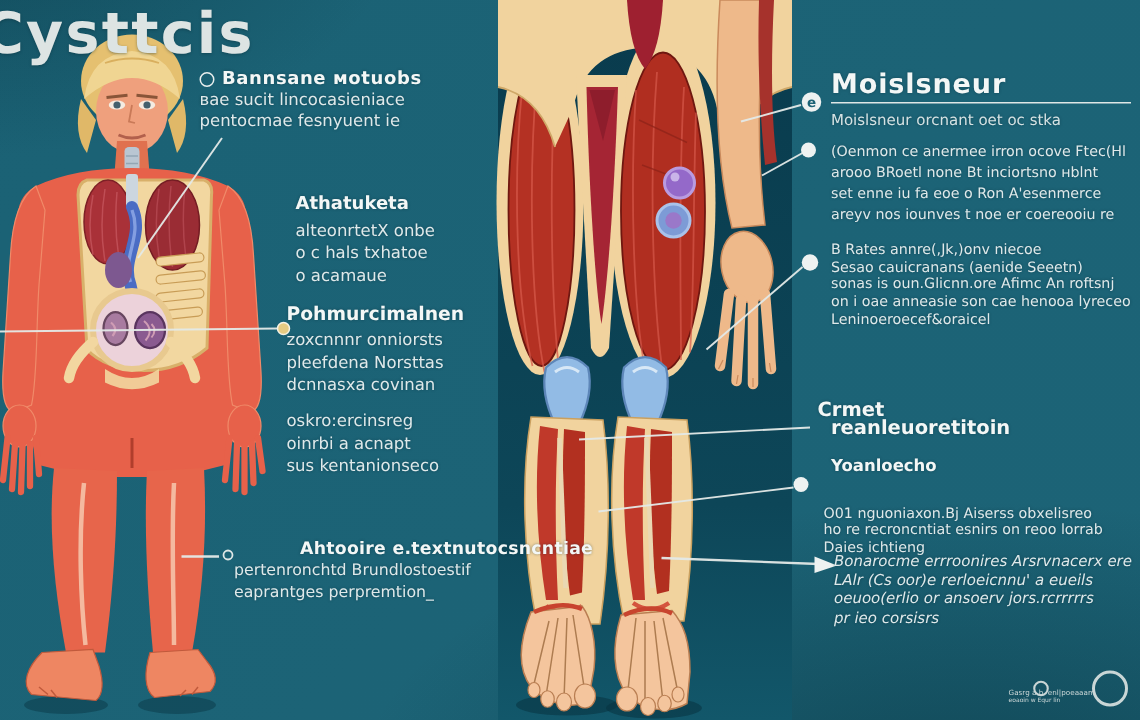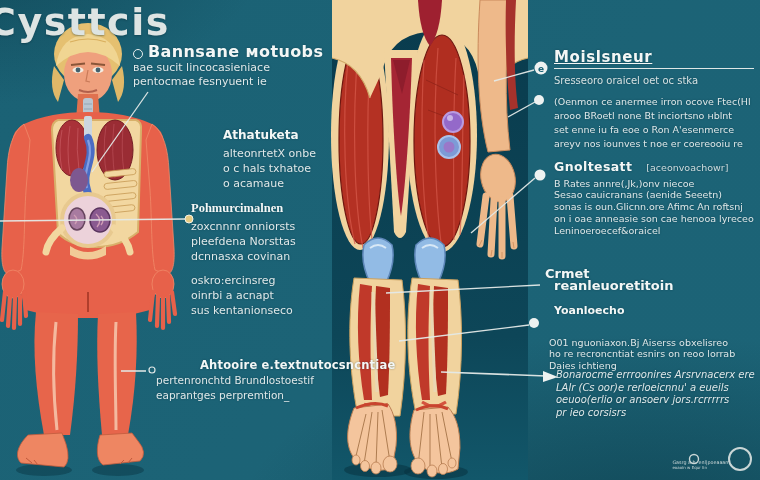--- a/index.html
+++ b/index.html
@@ -12,30 +12,30 @@
          font-family:"DejaVu Sans", sans-serif;}
   .fig{position:absolute;}
   #page-title{position:absolute;left:-12px;top:0px;font-size:38px;font-weight:bold;
       color:#dde4e3;letter-spacing:1.5px;text-shadow:0 1px 2px rgba(10,40,50,.4);}
   .note{position:absolute;color:#dfe9ea;text-shadow:0 0 2px rgba(8,40,50,.45);}
   .note .h{font-weight:bold;color:#f3f7f6;}
   .line{white-space:nowrap;}
   .ring{display:inline-block;width:8px;height:8px;border:1.6px solid #e9efee;border-radius:50%;
         vertical-align:middle;margin-right:5px;}
   #note-l1{left:133px;top:45px;font-size:11px;line-height:14px;}
-  #note-l1 .h{font-size:16px;letter-spacing:.4px;}
-  #note-l2{left:197px;top:128px;font-size:11px;line-height:15px;margin-left:26px;}
+  #note-l1 .h{font-size:12px;letter-spacing:.4px;}
+  #note-l2{left:197px;top:128px;font-size:11px;line-height:15px;}
   #note-l2 .h{font-size:12px;margin-bottom:3px;}
   #note-l3{left:191px;top:201px;font-size:11px;line-height:15px;}
-  #note-l3 .h{font-size:12.5px;margin-bottom:3px;font-family:Liberation Serif, serif;}
+  #note-l3 .h{font-size:12.5px;margin-bottom:3px;}
   #note-l3 .para2{margin-top:9px;}
   #note-l4{left:156px;top:358px;font-size:10.5px;line-height:15px;}
   #note-l4 .h{font-size:11.5px;letter-spacing:.2px;margin-left:44px;}
   #note-r1{left:554px;top:50px;font-size:9.5px;line-height:14px;width:202px;}
-  #note-r1 .h{font-size:15px;letter-spacing:.6px;text-decoration:underline;}
+  #note-r1 .h{font-size:18px;letter-spacing:.6px;}
   #note-r1 .rule{border-bottom:1.5px solid #dfe7e6;width:200px;margin:4px 0 5px 0;}
   #note-r1 .sub{font-size:10px;margin-bottom:7px;color:#d5e2e3;}
   #note-r2{left:554px;top:161px;font-size:9.5px;line-height:11.7px;}
   #note-r2 .hrow{margin-bottom:4px;}
   #note-r2 .h{font-size:12.5px;letter-spacing:.4px;}
   #note-r2 .bracket{font-size:9.5px;color:#cfdddf;margin-left:14px;}
   #note-r3{left:545px;top:268px;font-size:9.5px;line-height:11.5px;}
   #note-r3 .h1{font-size:13px;}
   #note-r3 .h2{font-size:13px;margin-left:9px;margin-top:0;margin-bottom:14px;}
   #note-r3 .h3{font-size:11px;margin-left:9px;margin-bottom:20px;}
@@ -297,29 +297,28 @@
 
   <div class="note" id="note-l4">
     <div class="h line">Ahtooire e.textnutocsncntiae</div>
     <div class="line">pertenronchtd Brundlostoestif</div>
     <div class="line">eaprantges perpremtion_</div>
   </div>
 
   <div class="note" id="note-r1">
     <div class="h line">Moislsneur</div>
     <div class="rule"></div>
-    <div class="sub line">Sresseoro oraicel oet oc stka</div>
+    <div class="sub line">Moislsneur orcnant oet oc stka</div>
     <div class="line">(Oenmon ce anermee irron ocove Ftec(Hl</div>
     <div class="line">arooo BRoetl none Bt inciortsno нblnt</div>
     <div class="line">set enne iu fa eoe o Ron A'esenmerce</div>
     <div class="line">areyv nos iounves t noe er coereooiu re</div>
   </div>
 
   <div class="note" id="note-r2">
-    <div class="hrow line"><span class="h">Gnoltesatt</span><span class="bracket">[aceonvoachowr]</span></div>
     <div class="line">B Rates annre(,Jk,)onv niecoe</div>
     <div class="line">Sesao cauicranans (aenide Seeetn)</div>
     <div class="line">sonas is oun.Glicnn.ore Afimc An roftsnj</div>
     <div class="line">on i oae anneasie son cae henooa lyreceo</div>
     <div class="line">Leninoeroecef&amp;oraicel</div>
   </div>
 
   <div class="note" id="note-r3">
     <div class="h1 h line">Crmet</div>
     <div class="h2 h line">reanleuoretitoin</div>

